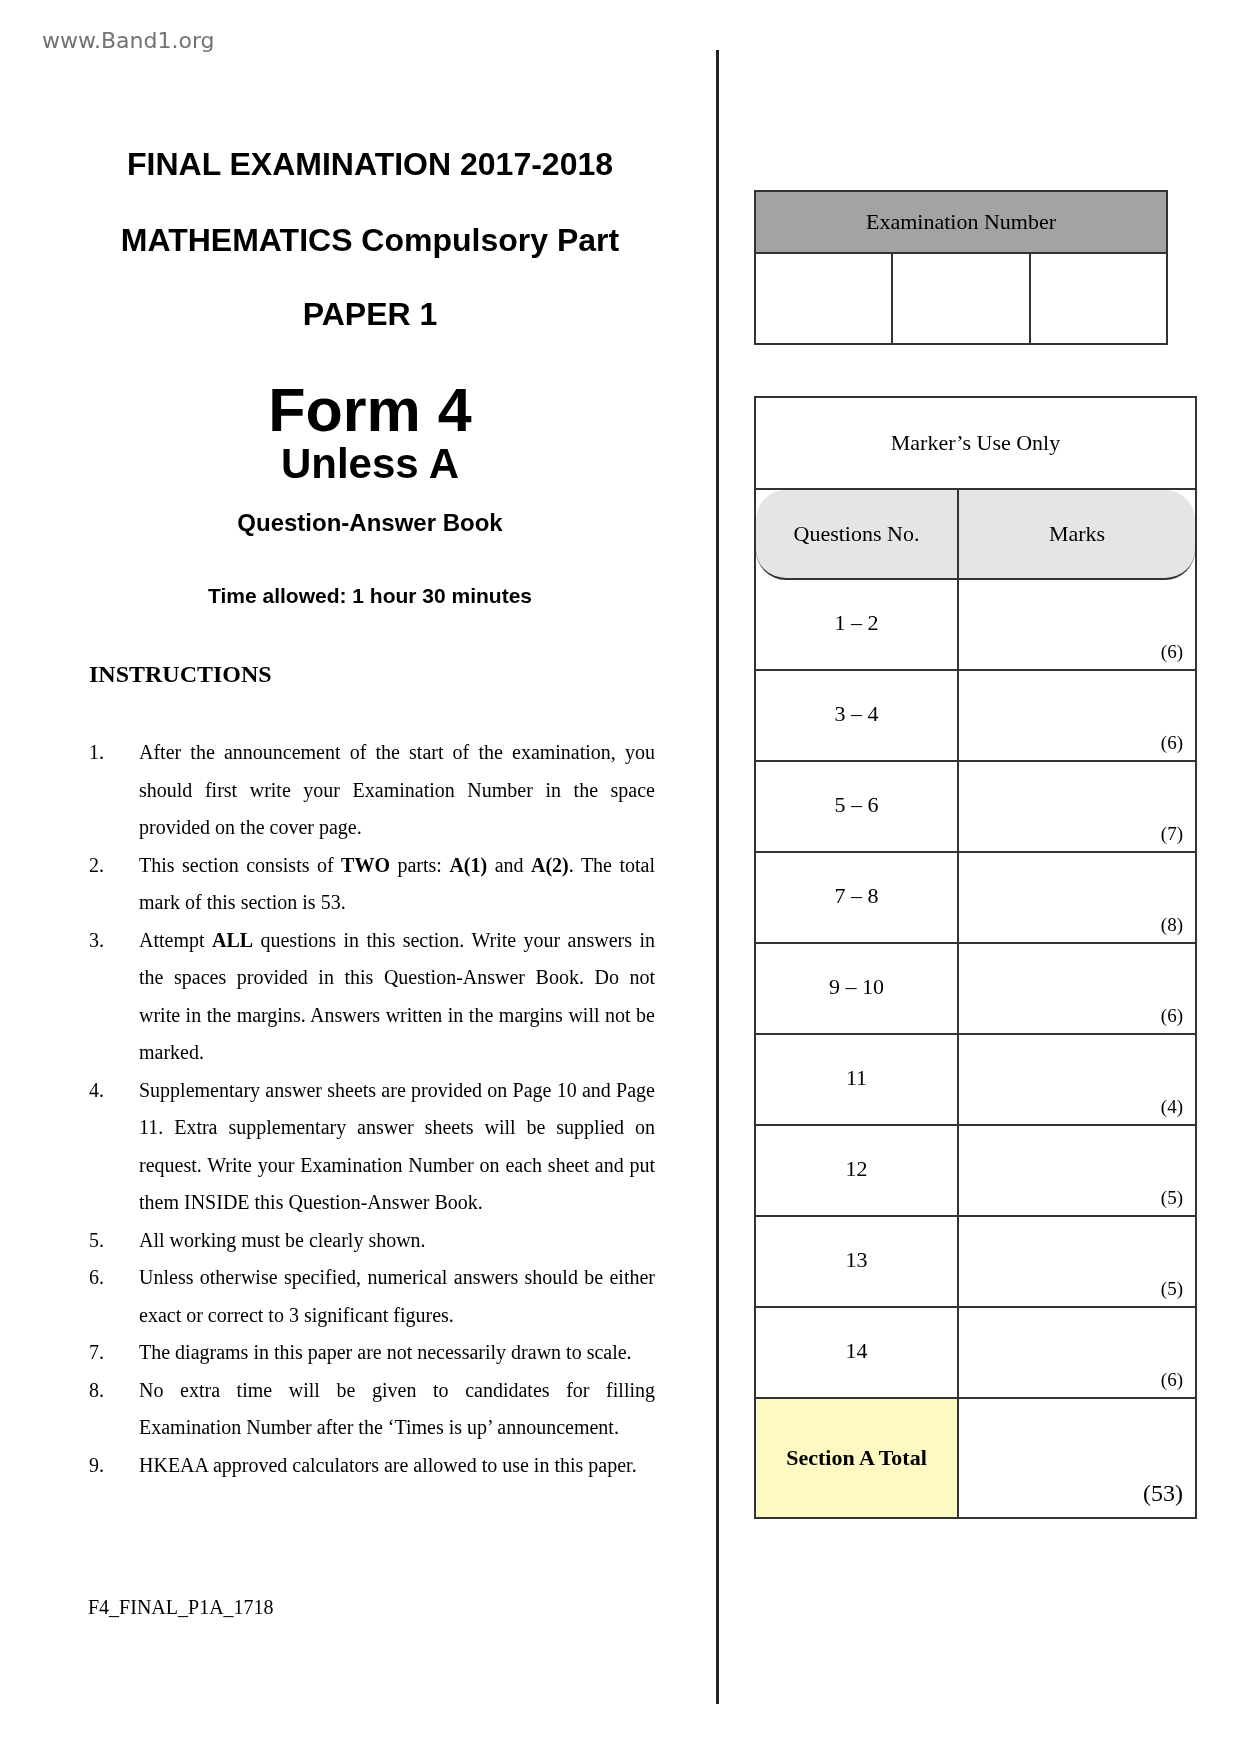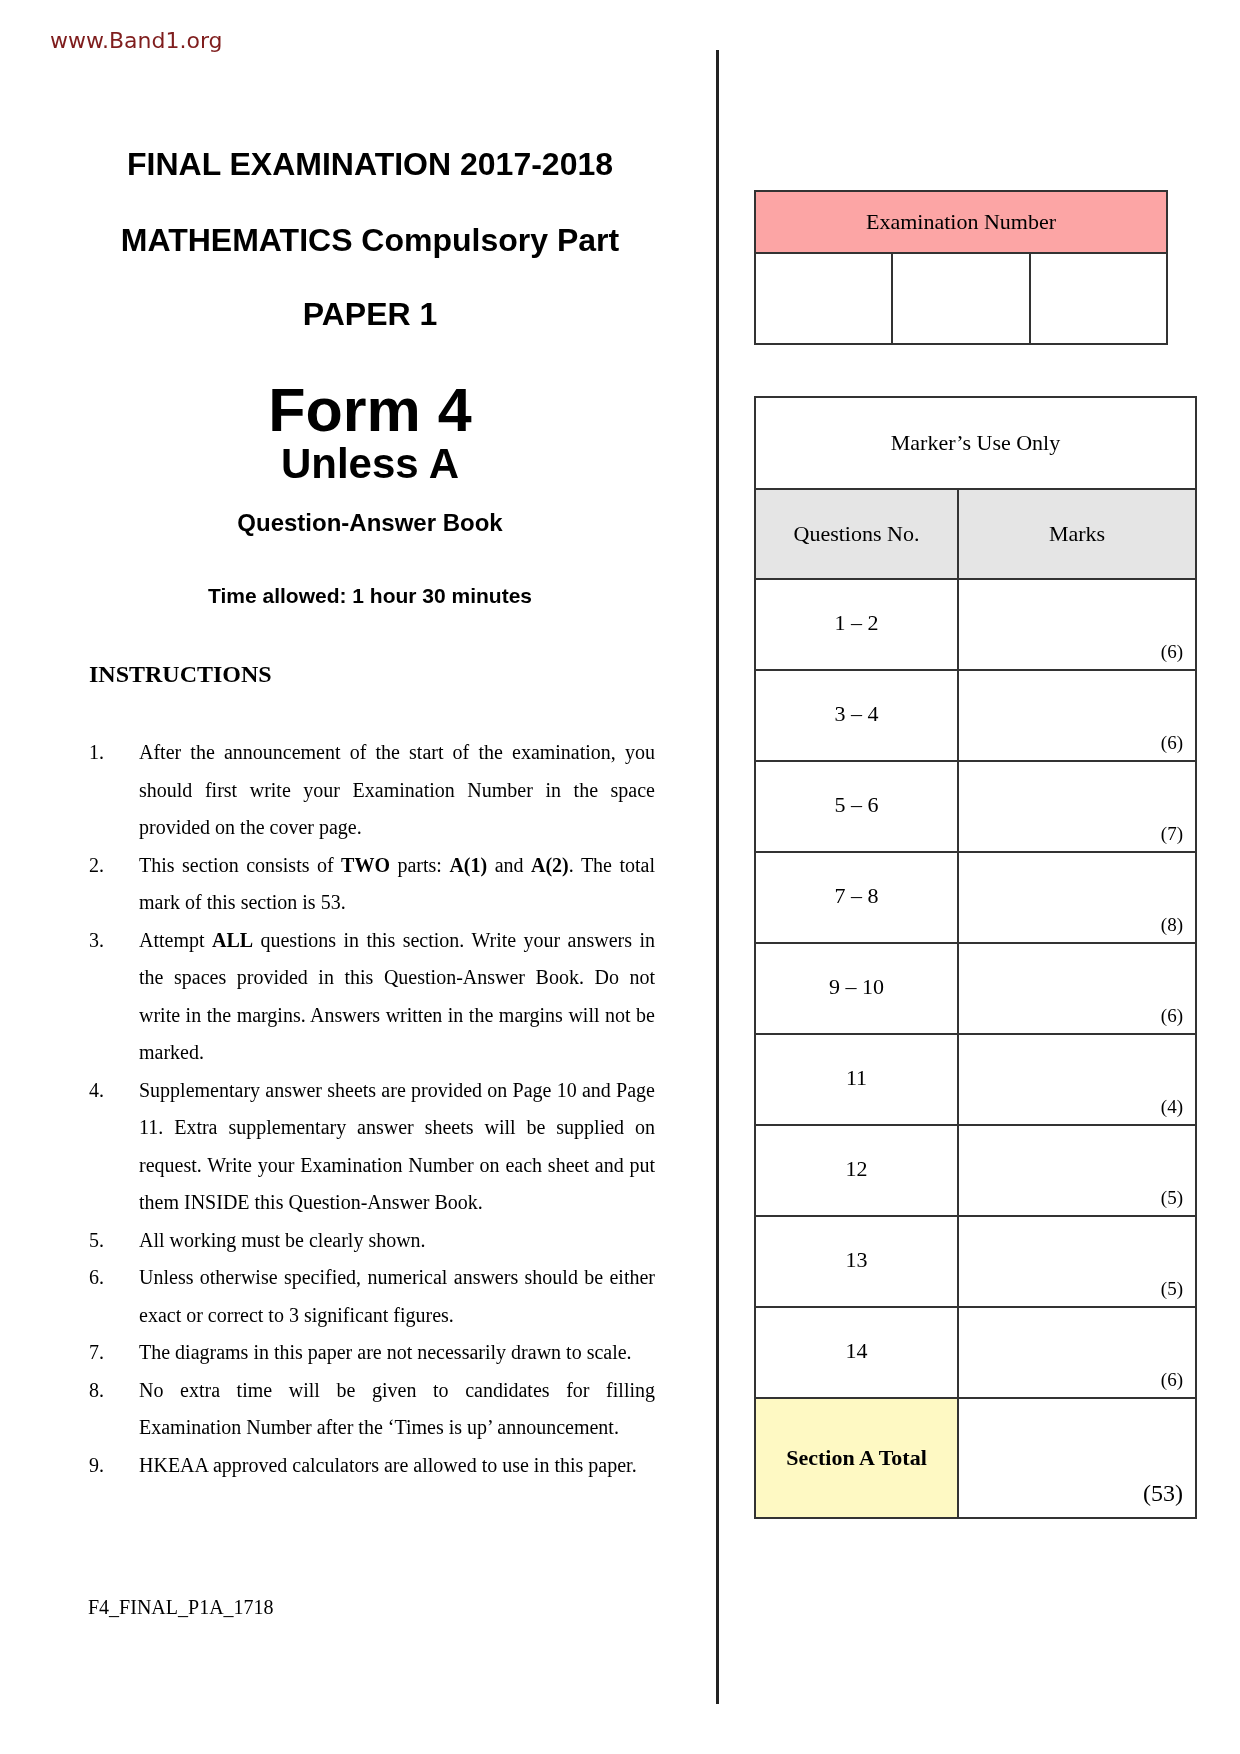--- a/index.html
+++ b/index.html
@@ -1,45 +1,45 @@
 <!DOCTYPE html>
 <html><head>
 <meta charset="utf-8">
 <style>
   html, body { margin: 0; padding: 0; background: #ffffff; }
   body { width: 1240px; height: 1754px; position: relative; overflow: hidden; color: #000; }
-  .site { position: absolute; left: 50px; top: 28px; font-family: "DejaVu Sans", sans-serif; font-size: 22px; color: #7f1d1d; }
+  .site { position: absolute; left: 42px; top: 28px; font-family: "DejaVu Sans", sans-serif; font-size: 22px; color: #737373; }
   .left-col { position: absolute; left: 0; top: 0; width: 740px; }
   .h { position: absolute; left: 80px; width: 580px; text-align: center; font-family: "Liberation Sans", sans-serif; font-weight: bold; white-space: nowrap; }
   .h1 { top: 146px; font-size: 32px; }
   .h2 { top: 222px; font-size: 32px; }
   .h3 { top: 296px; font-size: 32px; }
   .h4 { top: 375px; font-size: 61px; }
   .h5 { top: 440px; font-size: 42px; }
   .h6 { top: 509px; font-size: 24px; }
   .h7 { top: 584px; font-size: 21px; }
   .instr-title { position: absolute; left: 89px; top: 661px; font-family: "Liberation Serif", serif; font-weight: bold; font-size: 24px; }
   .instr-list { position: absolute; left: 89px; top: 734px; width: 566px; font-family: "Liberation Serif", serif; font-size: 20px; line-height: 37.5px; }
   .instr-item { display: flex; }
   .instr-num { width: 50px; flex: 0 0 50px; }
   .instr-text { flex: 1; text-align: justify; }
   .footer-code { position: absolute; left: 88px; top: 1596px; font-family: "Liberation Serif", serif; font-size: 20px; }
   .divider { position: absolute; left: 716px; top: 50px; width: 3px; height: 1654px; background: #222; }
 
   .exam-table { position: absolute; left: 754px; top: 190px; width: 414px; border: 2px solid #333; box-sizing: border-box; font-family: "Liberation Serif", serif; }
-  .exam-head { height: 60px; background: #fca5a5; border-bottom: 2px solid #333; display: flex; align-items: center; justify-content: center; font-size: 22px; }
+  .exam-head { height: 60px; background: #a3a3a3; border-bottom: 2px solid #333; display: flex; align-items: center; justify-content: center; font-size: 22px; }
   .exam-cells { display: flex; height: 89px; }
   .exam-cell { flex: 1; border-right: 2px solid #333; }
   .exam-cell:last-child { border-right: none; }
 
   .mark-table { position: absolute; left: 754px; top: 396px; width: 443px; border: 2px solid #333; box-sizing: border-box; font-family: "Liberation Serif", serif; }
   .mark-title { height: 90px; display: flex; align-items: center; justify-content: center; font-size: 22px; border-bottom: 2px solid #333; }
   .mrow { display: flex; border-bottom: 2px solid #333; height: 91px; box-sizing: border-box; }
   .mrow:last-child { border-bottom: none; }
-  .mrow.head { background: #e5e5e5; height: 90px; }
+  .mrow.head { background: #e5e5e5; height: 90px; border-radius: 30px; }
   .qcell { width: 203px; flex: 0 0 203px; border-right: 2px solid #333; display: flex; align-items: flex-start; justify-content: center; font-size: 22px; padding-top: 30px; box-sizing: border-box; }
   .mcell { flex: 1; position: relative; font-size: 19px; }
   .mrow.head .qcell, .mrow.head .mcell { align-items: center; padding-top: 0; display: flex; justify-content: center; font-size: 22px; }
   .mark-max { position: absolute; right: 12px; bottom: 6px; }
   .mrow.total { height: 118px; }
   .mrow.total .qcell { background: #fef9c3; align-items: center; padding-top: 0; font-weight: bold; }
   .mrow.total .mark-max { font-size: 24px; bottom: 10px; }
 </style>
 </head>
 <body>

